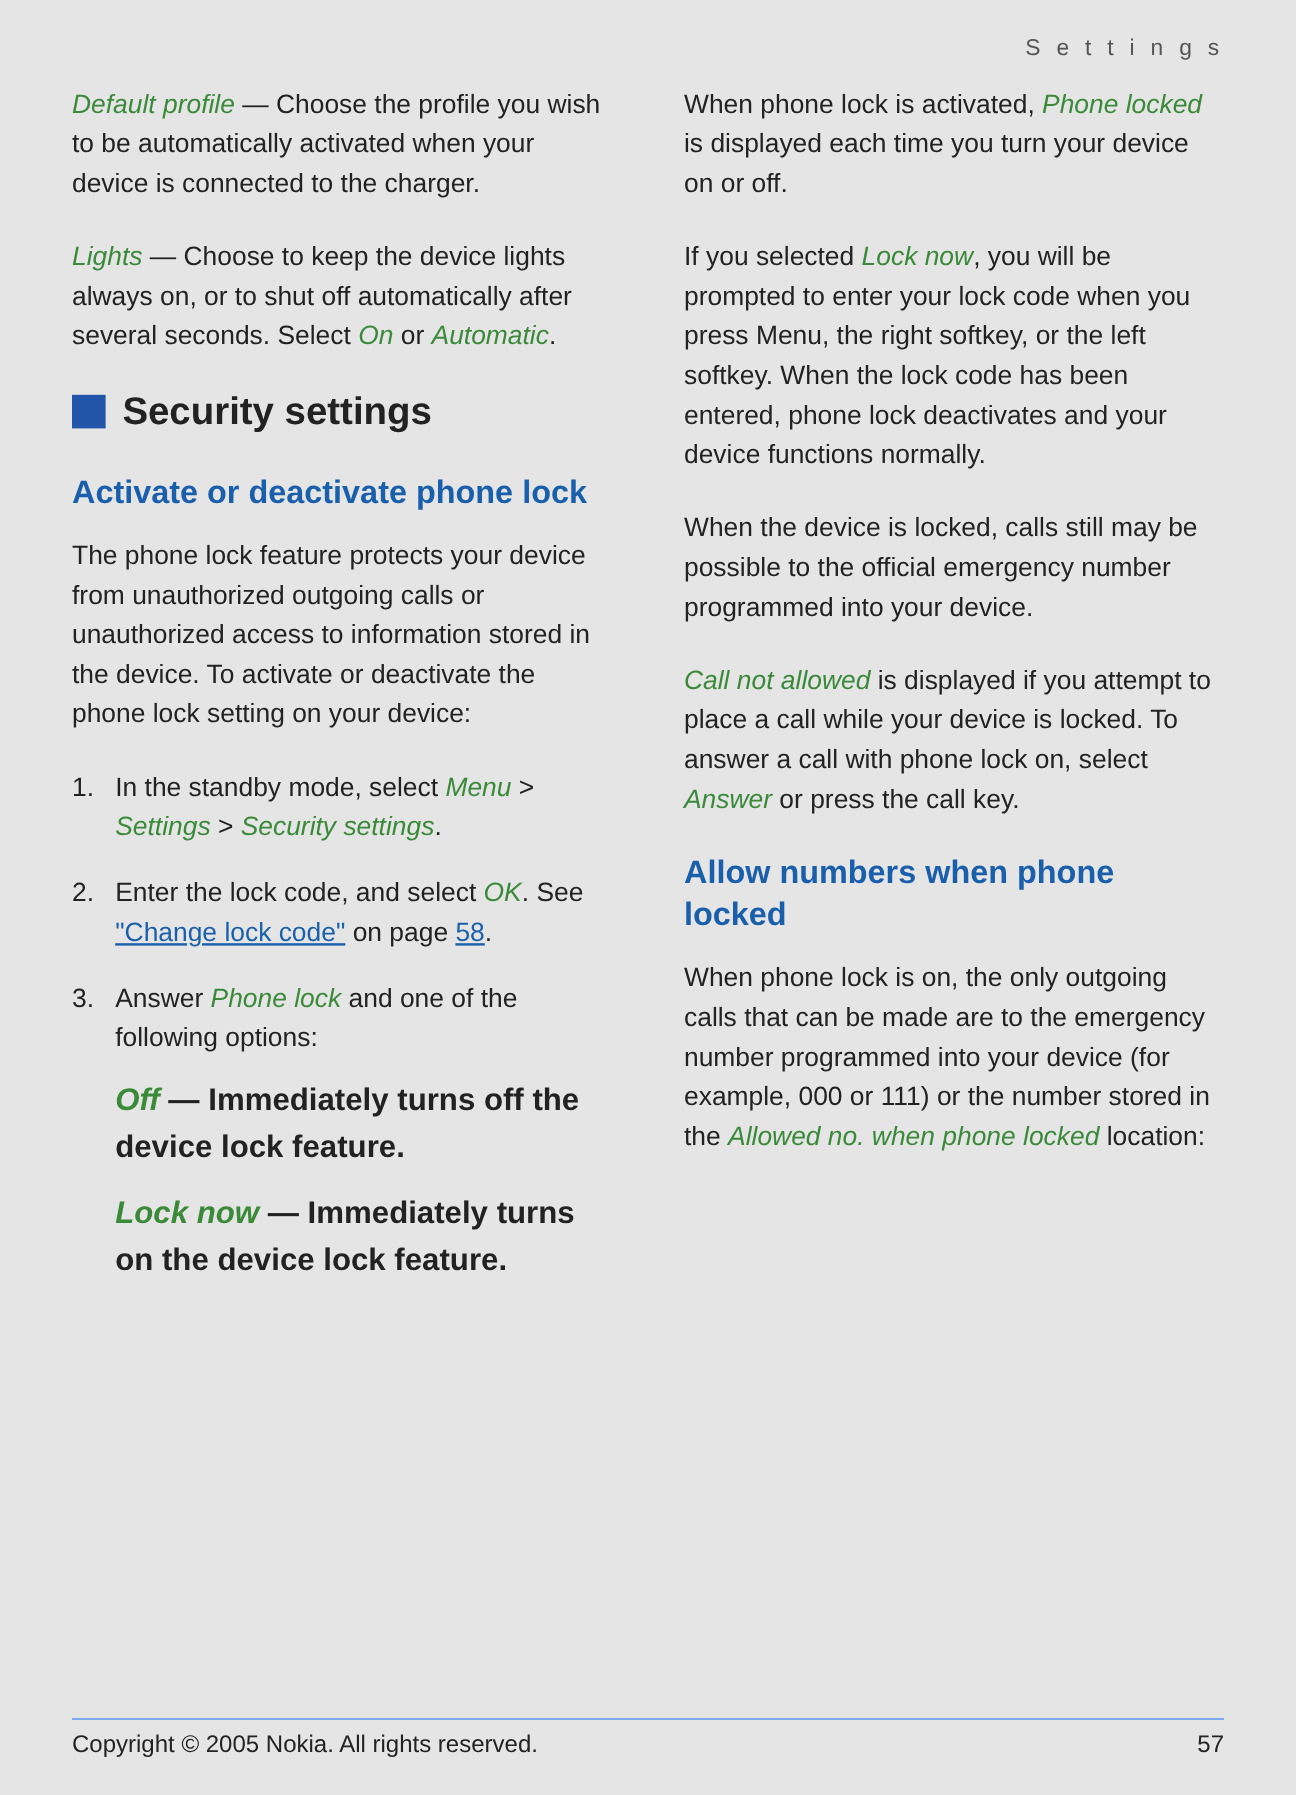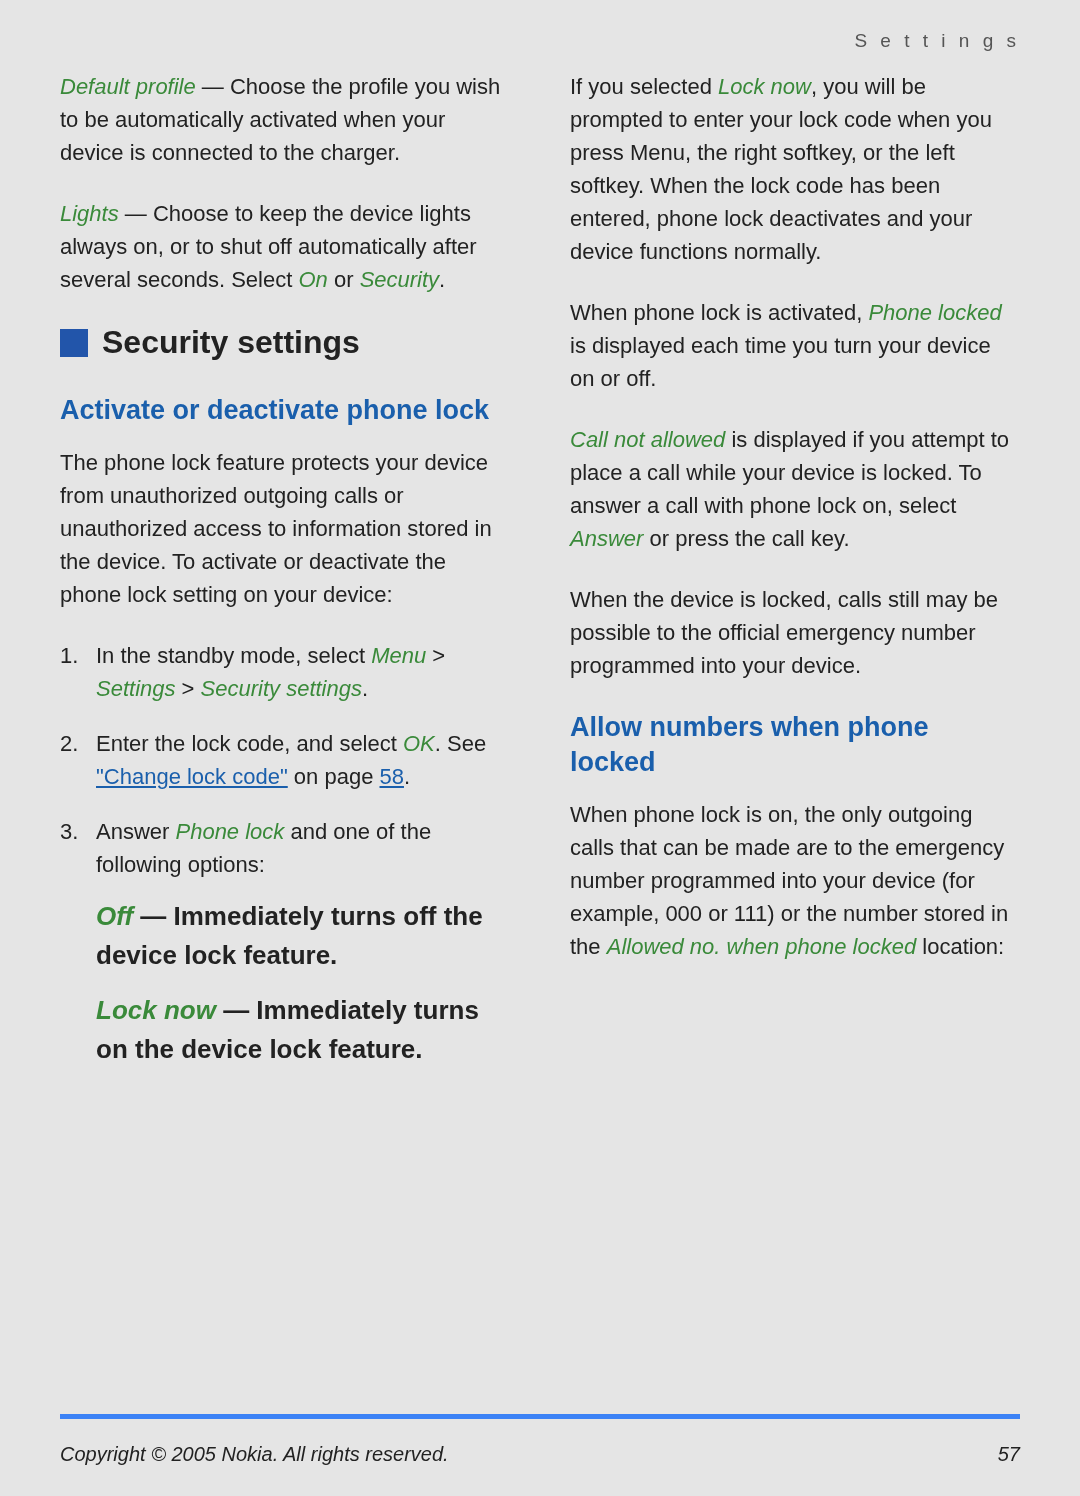--- a/index.html
+++ b/index.html
@@ -153,21 +153,21 @@
 
   <div class="content-wrapper">
 
     <div class="left-column">
 
       <div class="text-block">
         <span class="italic-green">Default profile</span><span> — Choose the profile you wish to be automatically activated when your device is connected to the charger.</span>
       </div>
 
       <div class="text-block">
-        <span class="italic-green">Lights</span><span> — Choose to keep the device lights always on, or to shut off automatically after several seconds. Select </span><span class="italic-green">On</span><span> or </span><span class="italic-green">Security</span><span>.</span>
+        <span class="italic-green">Lights</span><span> — Choose to keep the device lights always on, or to shut off automatically after several seconds. Select </span><span class="italic-green">On</span><span> or </span><span class="italic-green">Automatic</span><span>.</span>
       </div>
 
       <div class="section-header">
         <span class="section-square"></span>
         <span class="section-title">Security settings</span>
       </div>
 
       <div class="subsection-title">Activate or deactivate phone lock</div>
 
       <div class="text-block">The phone lock feature protects your device from unauthorized outgoing calls or unauthorized access to information stored in the device. To activate or deactivate the phone lock setting on your device:</div>
@@ -205,40 +205,40 @@
           </span>
         </li>
 
       </ol>
     </div>
 
     <div class="right-column">
 
 
       <div class="text-block">
+        <span>When phone lock is activated, </span><span class="italic-green">Phone locked</span><span> is displayed each time you turn your device on or off.</span>
+      </div>
+
+      <div class="text-block">
         <span>If you selected </span><span class="italic-green">Lock now</span><span>, you will be prompted to enter your lock code when you press Menu, the right softkey, or the left softkey. When the lock code has been entered, phone lock deactivates and your device functions normally.</span>
       </div>
 
-      <div class="text-block">
-        <span>When phone lock is activated, </span><span class="italic-green">Phone locked</span><span> is displayed each time you turn your device on or off.</span>
-      </div>
+      <div class="text-block">When the device is locked, calls still may be possible to the official emergency number programmed into your device.</div>
 
       <div class="text-block">
         <span></span><span class="italic-green">Call not allowed</span><span> is displayed if you attempt to place a call while your device is locked. To answer a call with phone lock on, select </span><span class="italic-green">Answer</span><span> or press the call key.</span>
       </div>
-
-      <div class="text-block">When the device is locked, calls still may be possible to the official emergency number programmed into your device.</div>
 
       <div class="subsection-title">Allow numbers when phone locked</div>
 
       <div class="text-block">
         <span>When phone lock is on, the only outgoing calls that can be made are to the emergency number programmed into your device (for example, 000 or 111) or the number stored in the </span><span class="italic-green">Allowed no. when phone locked</span><span> location:</span>
       </div>
 
     </div>
   </div>
 
-  <div style="position: absolute; bottom: 30px; left: 60px; right: 60px; border-top: 5px solid #3b82f6; padding-top: 24px; display: flex; justify-content: space-between; align-items: center; font-style: italic;">
+  <div style="position: absolute; bottom: 30px; left: 60px; right: 60px; border-top: 1px solid #3b82f6; padding-top: 10px; display: flex; justify-content: space-between; align-items: center;">
     <span class="footer-copyright">Copyright © 2005 Nokia. All rights reserved.</span>
     <span style="font-size: 20px; color: #222222;">57</span>
   </div>
 
 </div>
 
 </body></html>

